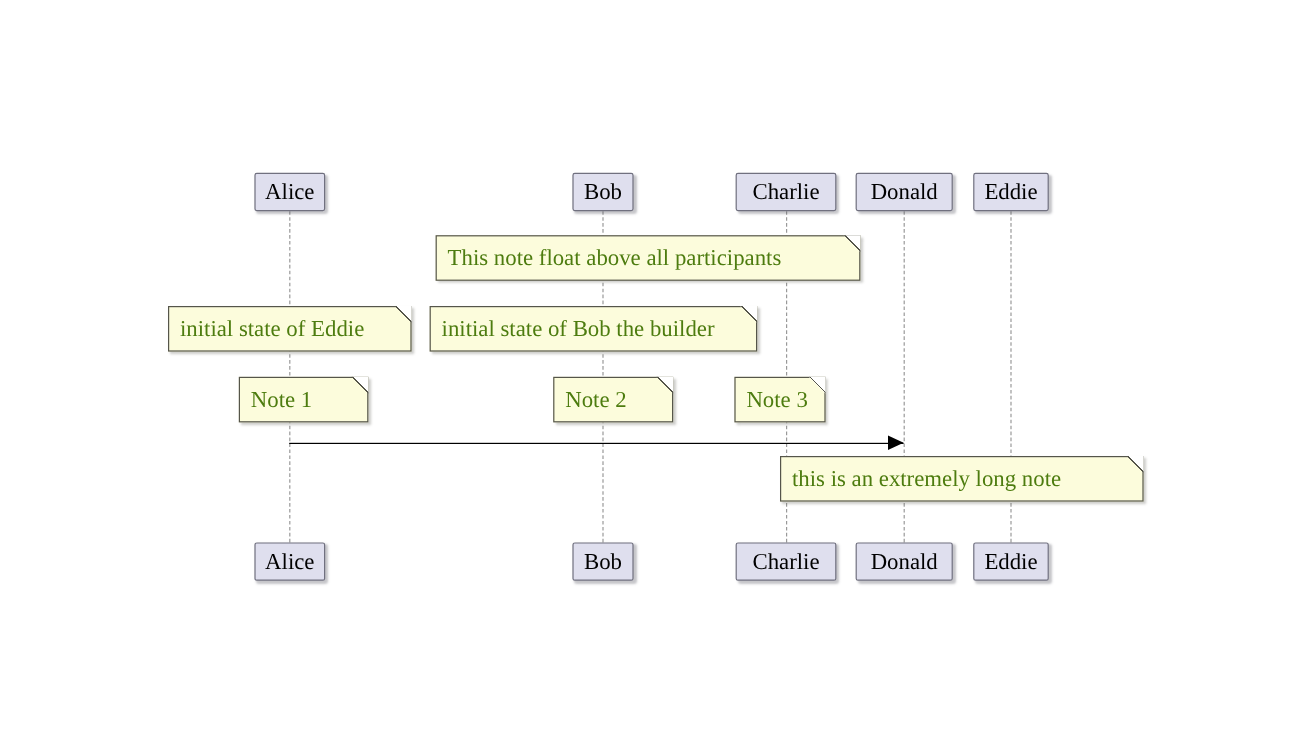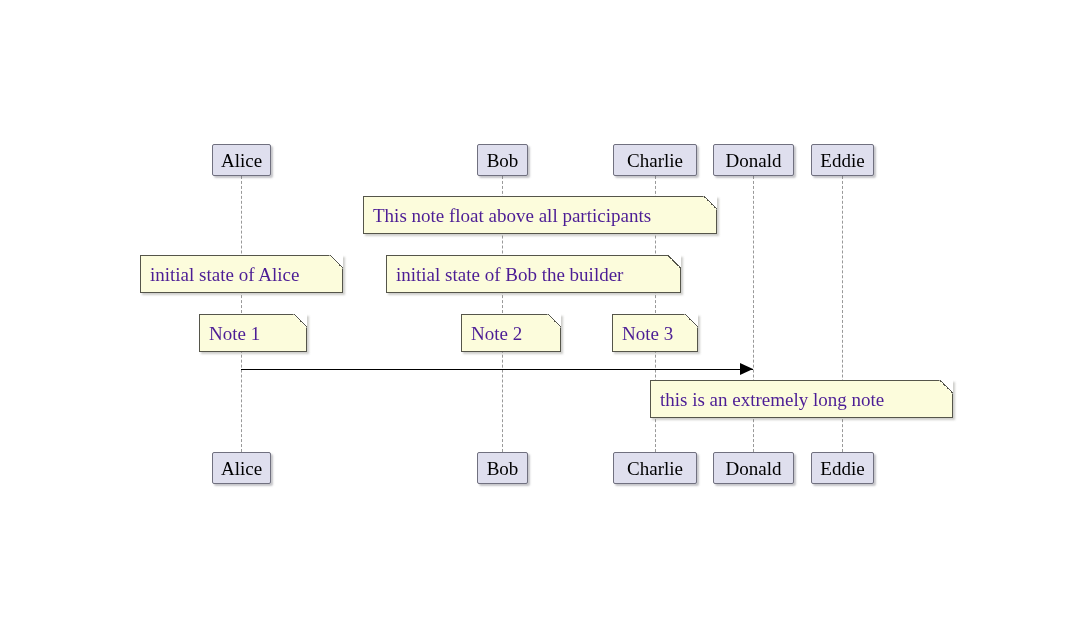--- a/index.html
+++ b/index.html
@@ -49,21 +49,21 @@
   .note {
     position: absolute;
     box-sizing: border-box;
     height: 38px;
     background: #fcfcdc;
     border: 1px solid #55554a;
     display: flex;
     align-items: center;
     font-size: 19px;
     line-height: 1;
-    color: #4c1d95;
+    color: #4d7c0f;
     padding-left: 9px;
     padding-right: 20px;
     z-index: 3;
     white-space: nowrap;
     box-shadow: 2px 2px 2px rgba(90, 90, 80, 0.30);
   }
   
   .note::before {
     content: "";
     position: absolute;
@@ -128,32 +128,32 @@
   <div class="participant" style="left: 212px; width: 59px; top: 144px;">Alice</div>
   <div class="participant" style="left: 477px; width: 51px; top: 144px;">Bob</div>
   <div class="participant" style="left: 613px; width: 84px; top: 144px;">Charlie</div>
   <div class="participant" style="left: 713px; width: 81px; top: 144px;">Donald</div>
   <div class="participant" style="left: 811px; width: 63px; top: 144px;">Eddie</div>
 
   <div class="note" style="left: 363px; top: 196px; width: 354px;">
     <span class="note-text">This note float above all participants</span>
   </div>
   <div class="note" style="left: 140px; top: 255px; width: 203px;">
-    <span class="note-text">initial state of Alice</span>
+    <span class="note-text">initial state of Eddie</span>
   </div>
-  <div class="note" style="left: 358px; top: 255px; width: 295px; margin-left: 28px;">
+  <div class="note" style="left: 358px; top: 255px; width: 273px;">
     <span class="note-text">initial state of Bob the builder</span>
   </div>
   <div class="note" style="left: 199px; top: 314px; width: 108px;">
     <span class="note-text">Note 1</span>
   </div>
   <div class="note" style="left: 461px; top: 314px; width: 100px;">
     <span class="note-text">Note 2</span>
   </div>
-  <div class="note" style="left: 612px; top: 314px; width: 86px;">
+  <div class="note" style="left: 612px; top: 314px; width: 76px;">
     <span class="note-text">Note 3</span>
   </div>
   <div class="note" style="left: 650px; top: 380px; width: 303px;">
     <span class="note-text">this is an extremely long note</span>
   </div>
 
   <div class="message-arrow" style="left: 241px; top: 369px; width: 512px;">
     <div class="message-line" style="width: 512px;"></div>
     <div class="message-head" style="left: 499px;"></div>
   </div>

